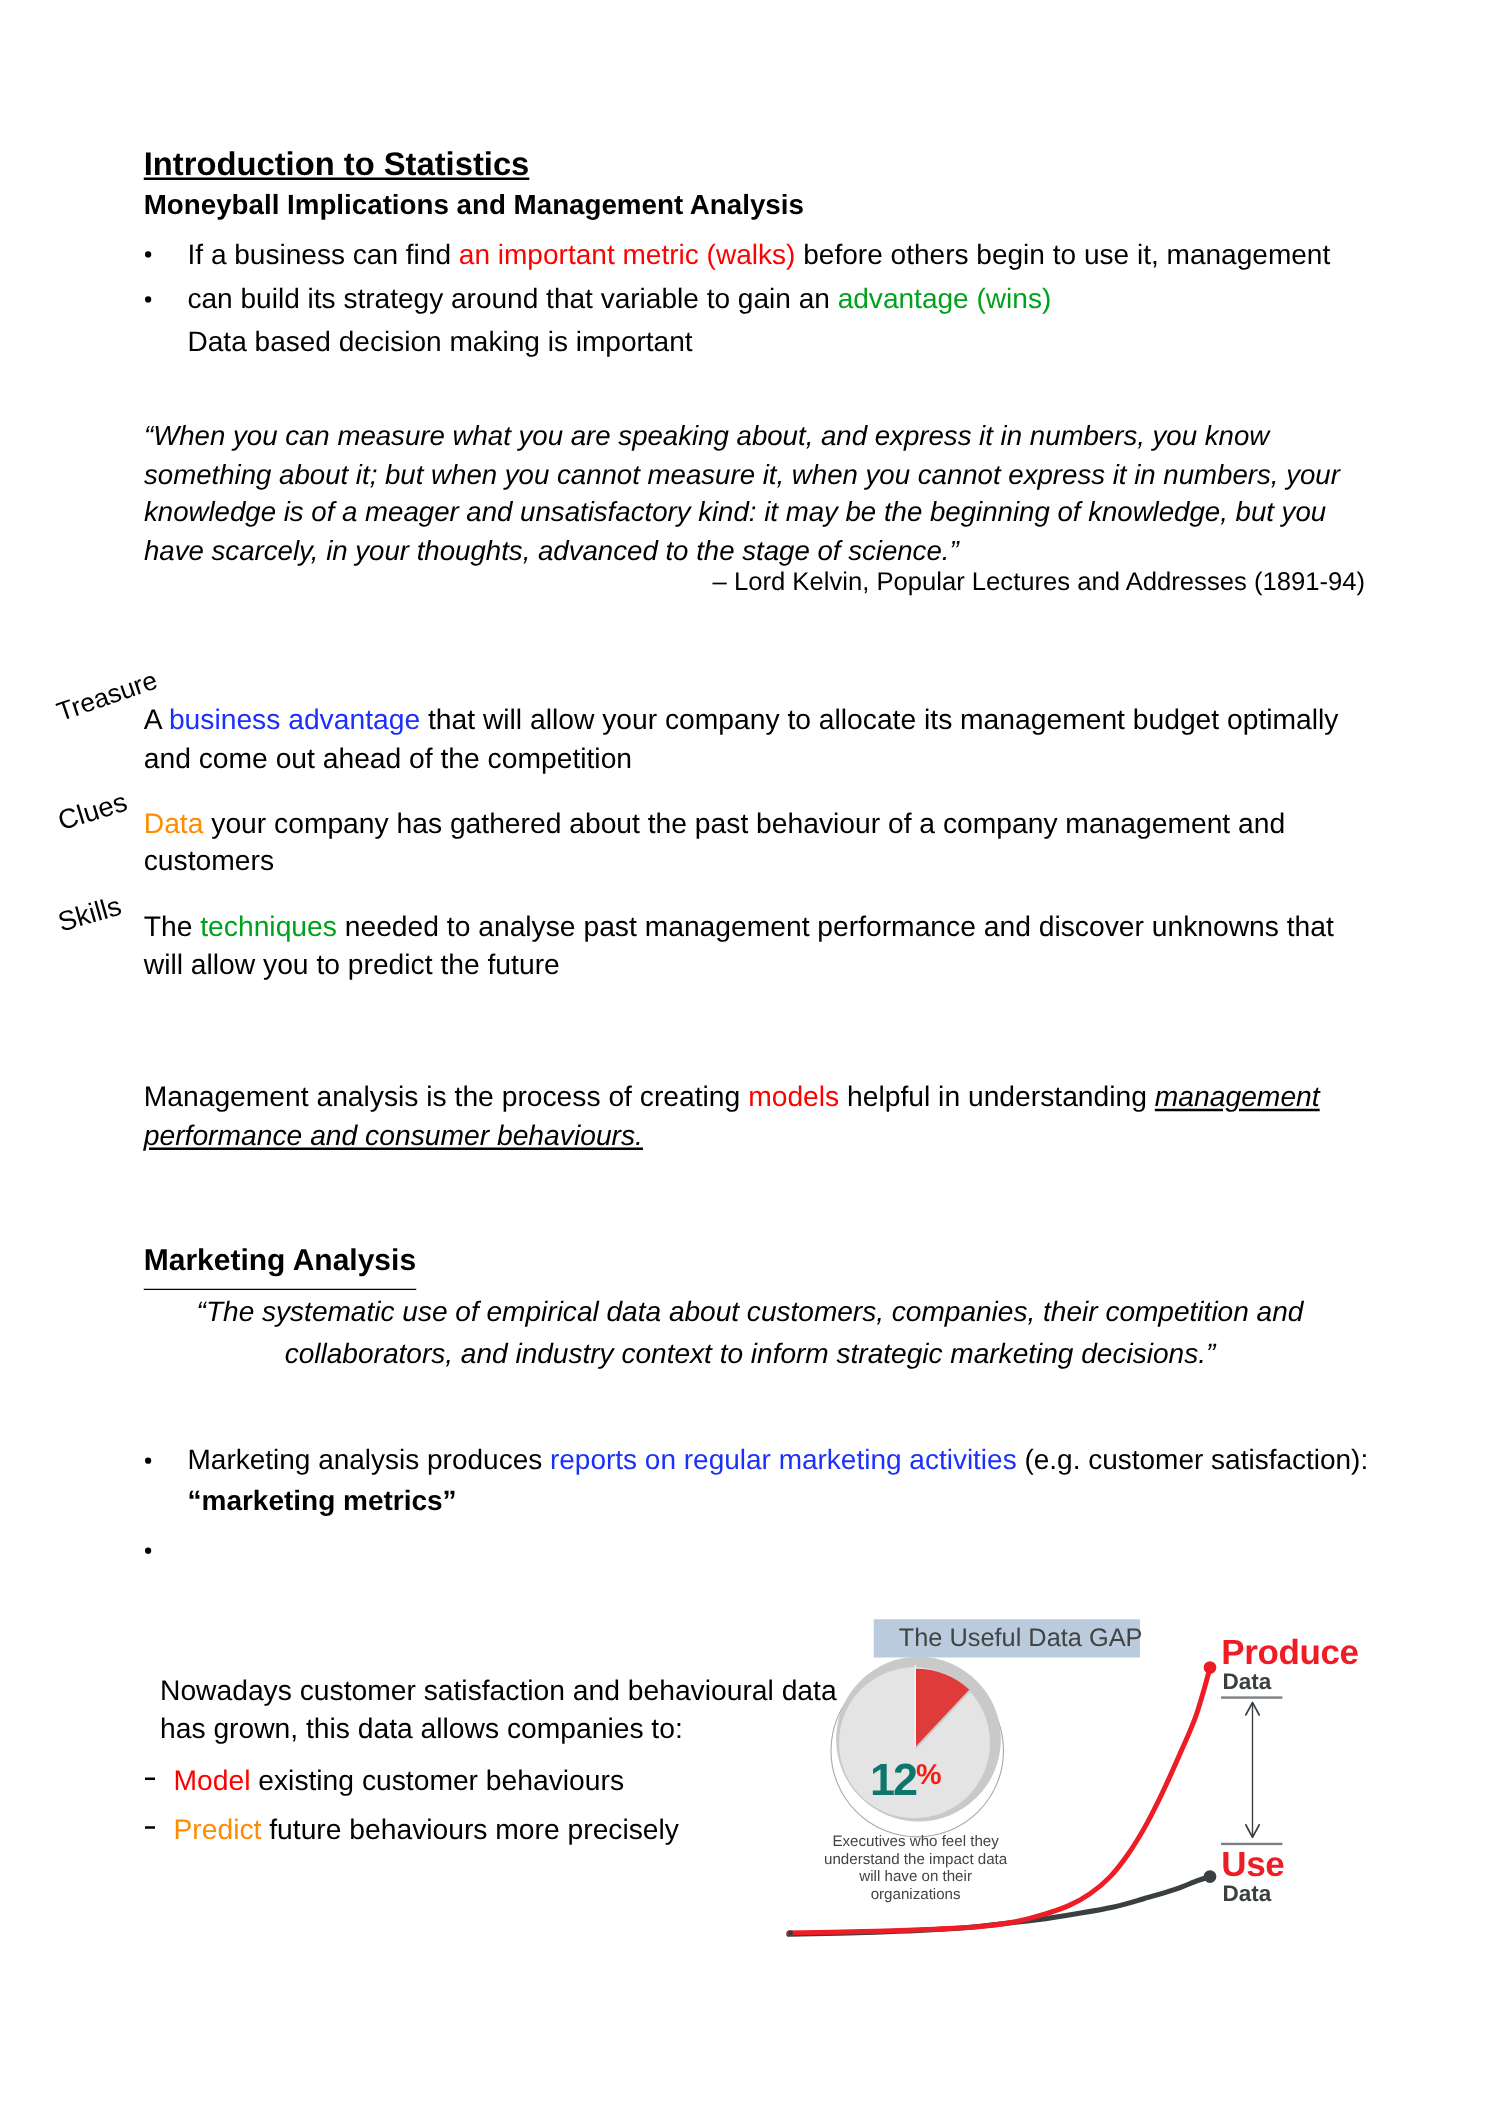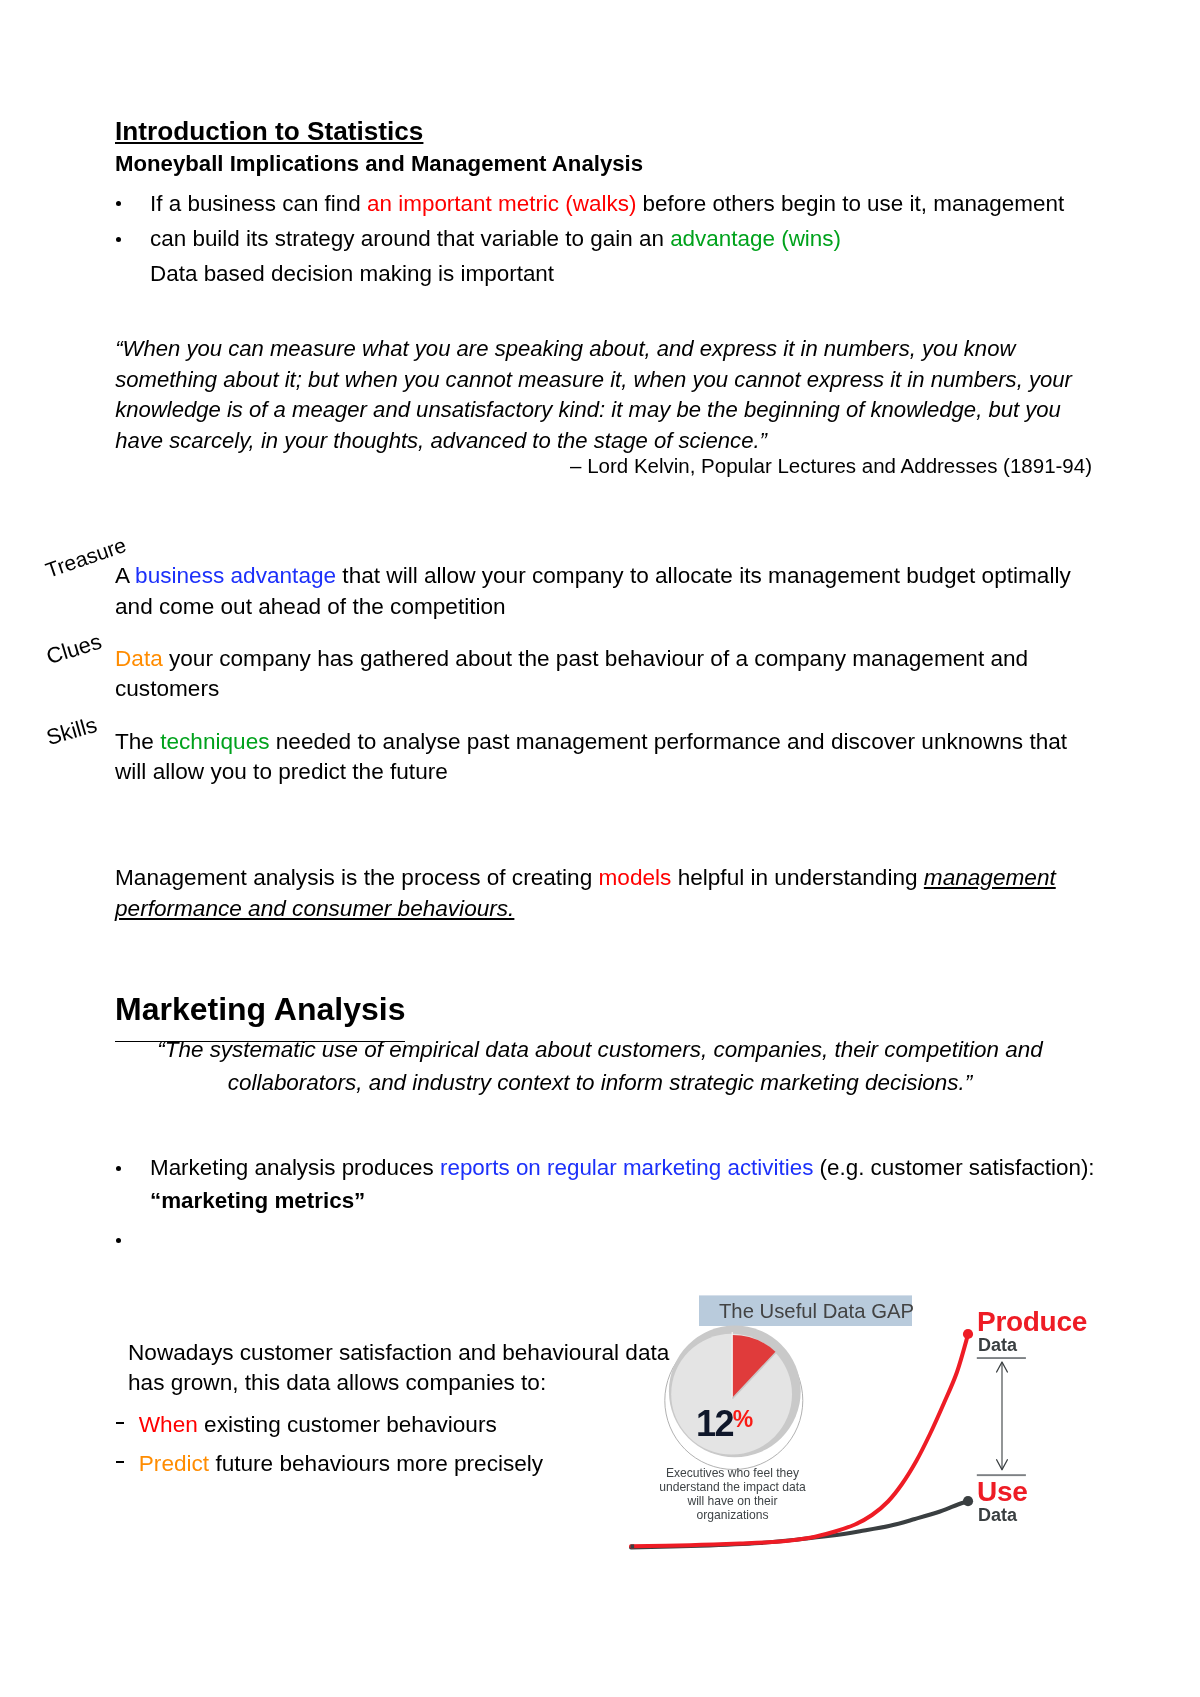--- a/index.html
+++ b/index.html
@@ -34,21 +34,21 @@
 
   
   .quote{left:115.2px;top:334px;width:975px;font-size:22.1px;font-style:italic;line-height:30.6px;}
   .attrib{left:115px;top:452px;width:977px;text-align:right;font-size:20.5px;line-height:27px;}
 
   
   .rot{position:absolute;white-space:nowrap;transform-origin:0 0;line-height:1;}
 
   
   .ig-banner-text{font-size:20.3px;color:#434343;text-align:center;line-height:26px;white-space:nowrap;}
-  .ig-pct-num{font-size:36px;font-weight:bold;color:#0f172a;letter-spacing:-1.6px;}
+  .ig-pct-num{font-size:36px;font-weight:bold;color:#0f766e;letter-spacing:-1.6px;}
   .ig-pct-unit{font-size:23px;font-weight:bold;color:#fa1b15;vertical-align:9px;}
   .ig-caption{font-size:12.1px;color:#3f4447;text-align:center;line-height:14.15px;}
   .ig-big-red{font-size:28px;font-weight:bold;color:#ee1c25;line-height:30px;letter-spacing:-0.3px;}
   .ig-sub-dark{font-size:18px;font-weight:bold;color:#3a3f41;line-height:20px;}
 </style>
 </head>
 <body>
 
 <div class="page">
 
@@ -73,42 +73,42 @@
   <div class="blk" style="left:115px;top:561.3px;width:966px;line-height:30.2px;"><span>A </span><span class="blue">business advantage</span><span> that will allow your company to allocate its management budget optimally and come out ahead of the competition</span></div>
 
   <div class="rot" style="left:43.5px;top:647px;font-size:22px;transform:rotate(-17deg);">Clues</div>
   <div class="blk" style="left:115px;top:644.1px;width:930px;line-height:30.1px;"><span class="orange">Data</span><span> your company has gathered about the past behaviour of a company management and customers</span></div>
 
   <div class="rot" style="left:43.5px;top:727.5px;font-size:22px;transform:rotate(-16deg);">Skills</div>
   <div class="blk" style="left:115px;top:726.7px;width:965px;line-height:29.9px;"><span>The </span><span class="green">techniques</span><span> needed to analyse past management performance and discover unknowns that will allow you to predict the future</span></div>
 
   <div class="blk" style="left:115px;top:862.2px;width:945px;line-height:31.2px;"><span>Management analysis is the process of creating </span><span class="red">models</span><span> helpful in understanding </span><span class="uline">management performance and consumer behaviours.</span></div>
 
-  <div class="abs" style="left:115px;top:994.7px;font-size:32px;font-weight:bold;line-height:28px;border-bottom:1.6px solid #000;padding-bottom:18px;">Marketing Analysis</div>
+  <div class="abs" style="left:115px;top:994.7px;font-size:24px;font-weight:bold;line-height:28px;border-bottom:1.6px solid #000;padding-bottom:8px;">Marketing Analysis</div>
 
   <div class="abs" style="left:116.5px;top:1034.3px;width:967px;font-size:22.45px;font-style:italic;line-height:32.5px;text-align:center;">
     <div>“The systematic use of empirical data about customers, companies, their competition and</div>
     <div>collaborators, and industry context to inform strategic marketing decisions.”</div>
   </div>
 
   <span class="sdot" style="left:116.1px;top:1166.2px;"></span>
   <span class="sdot" style="left:116.1px;top:1238px;"></span>
   <div class="blk" style="left:150px;top:1150.7px;width:948px;font-size:22.4px;line-height:33px;">
     <div class="row">
       <span><span>Marketing analysis produces </span><span class="blue">reports on regular marketing activities</span><span> (e.g. customer satisfaction): </span><span class="bld">“marketing metrics”</span></span>
     </div>
   </div>
 
   <div class="blk" style="left:128px;top:1337.5px;width:560px;line-height:30.7px;">Nowadays customer satisfaction and behavioural data has grown, this data allows companies to:</div>
 
   <span class="dash" style="left:116px;top:1422px;"></span>
   <span class="dash" style="left:116px;top:1461px;"></span>
   <div class="blk" style="left:138.8px;top:1405.8px;width:620px;line-height:38.9px;">
     <div class="row">
-      <span><span class="red">When</span><span> existing customer behaviours</span></span>
+      <span><span class="red">Model</span><span> existing customer behaviours</span></span>
     </div>
     <div class="row">
       <span><span class="orange">Predict</span><span> future behaviours more precisely</span></span>
     </div>
   </div>
 
   <div class="abs" style="left:620px;top:1288px;width:500px;height:290px;">
     <svg width="500" height="290" viewBox="0 0 500 290" xmlns="http://www.w3.org/2000/svg">
 
       <rect x="79" y="7.4" width="213" height="30.6" fill="#b9cbdc"></rect>

